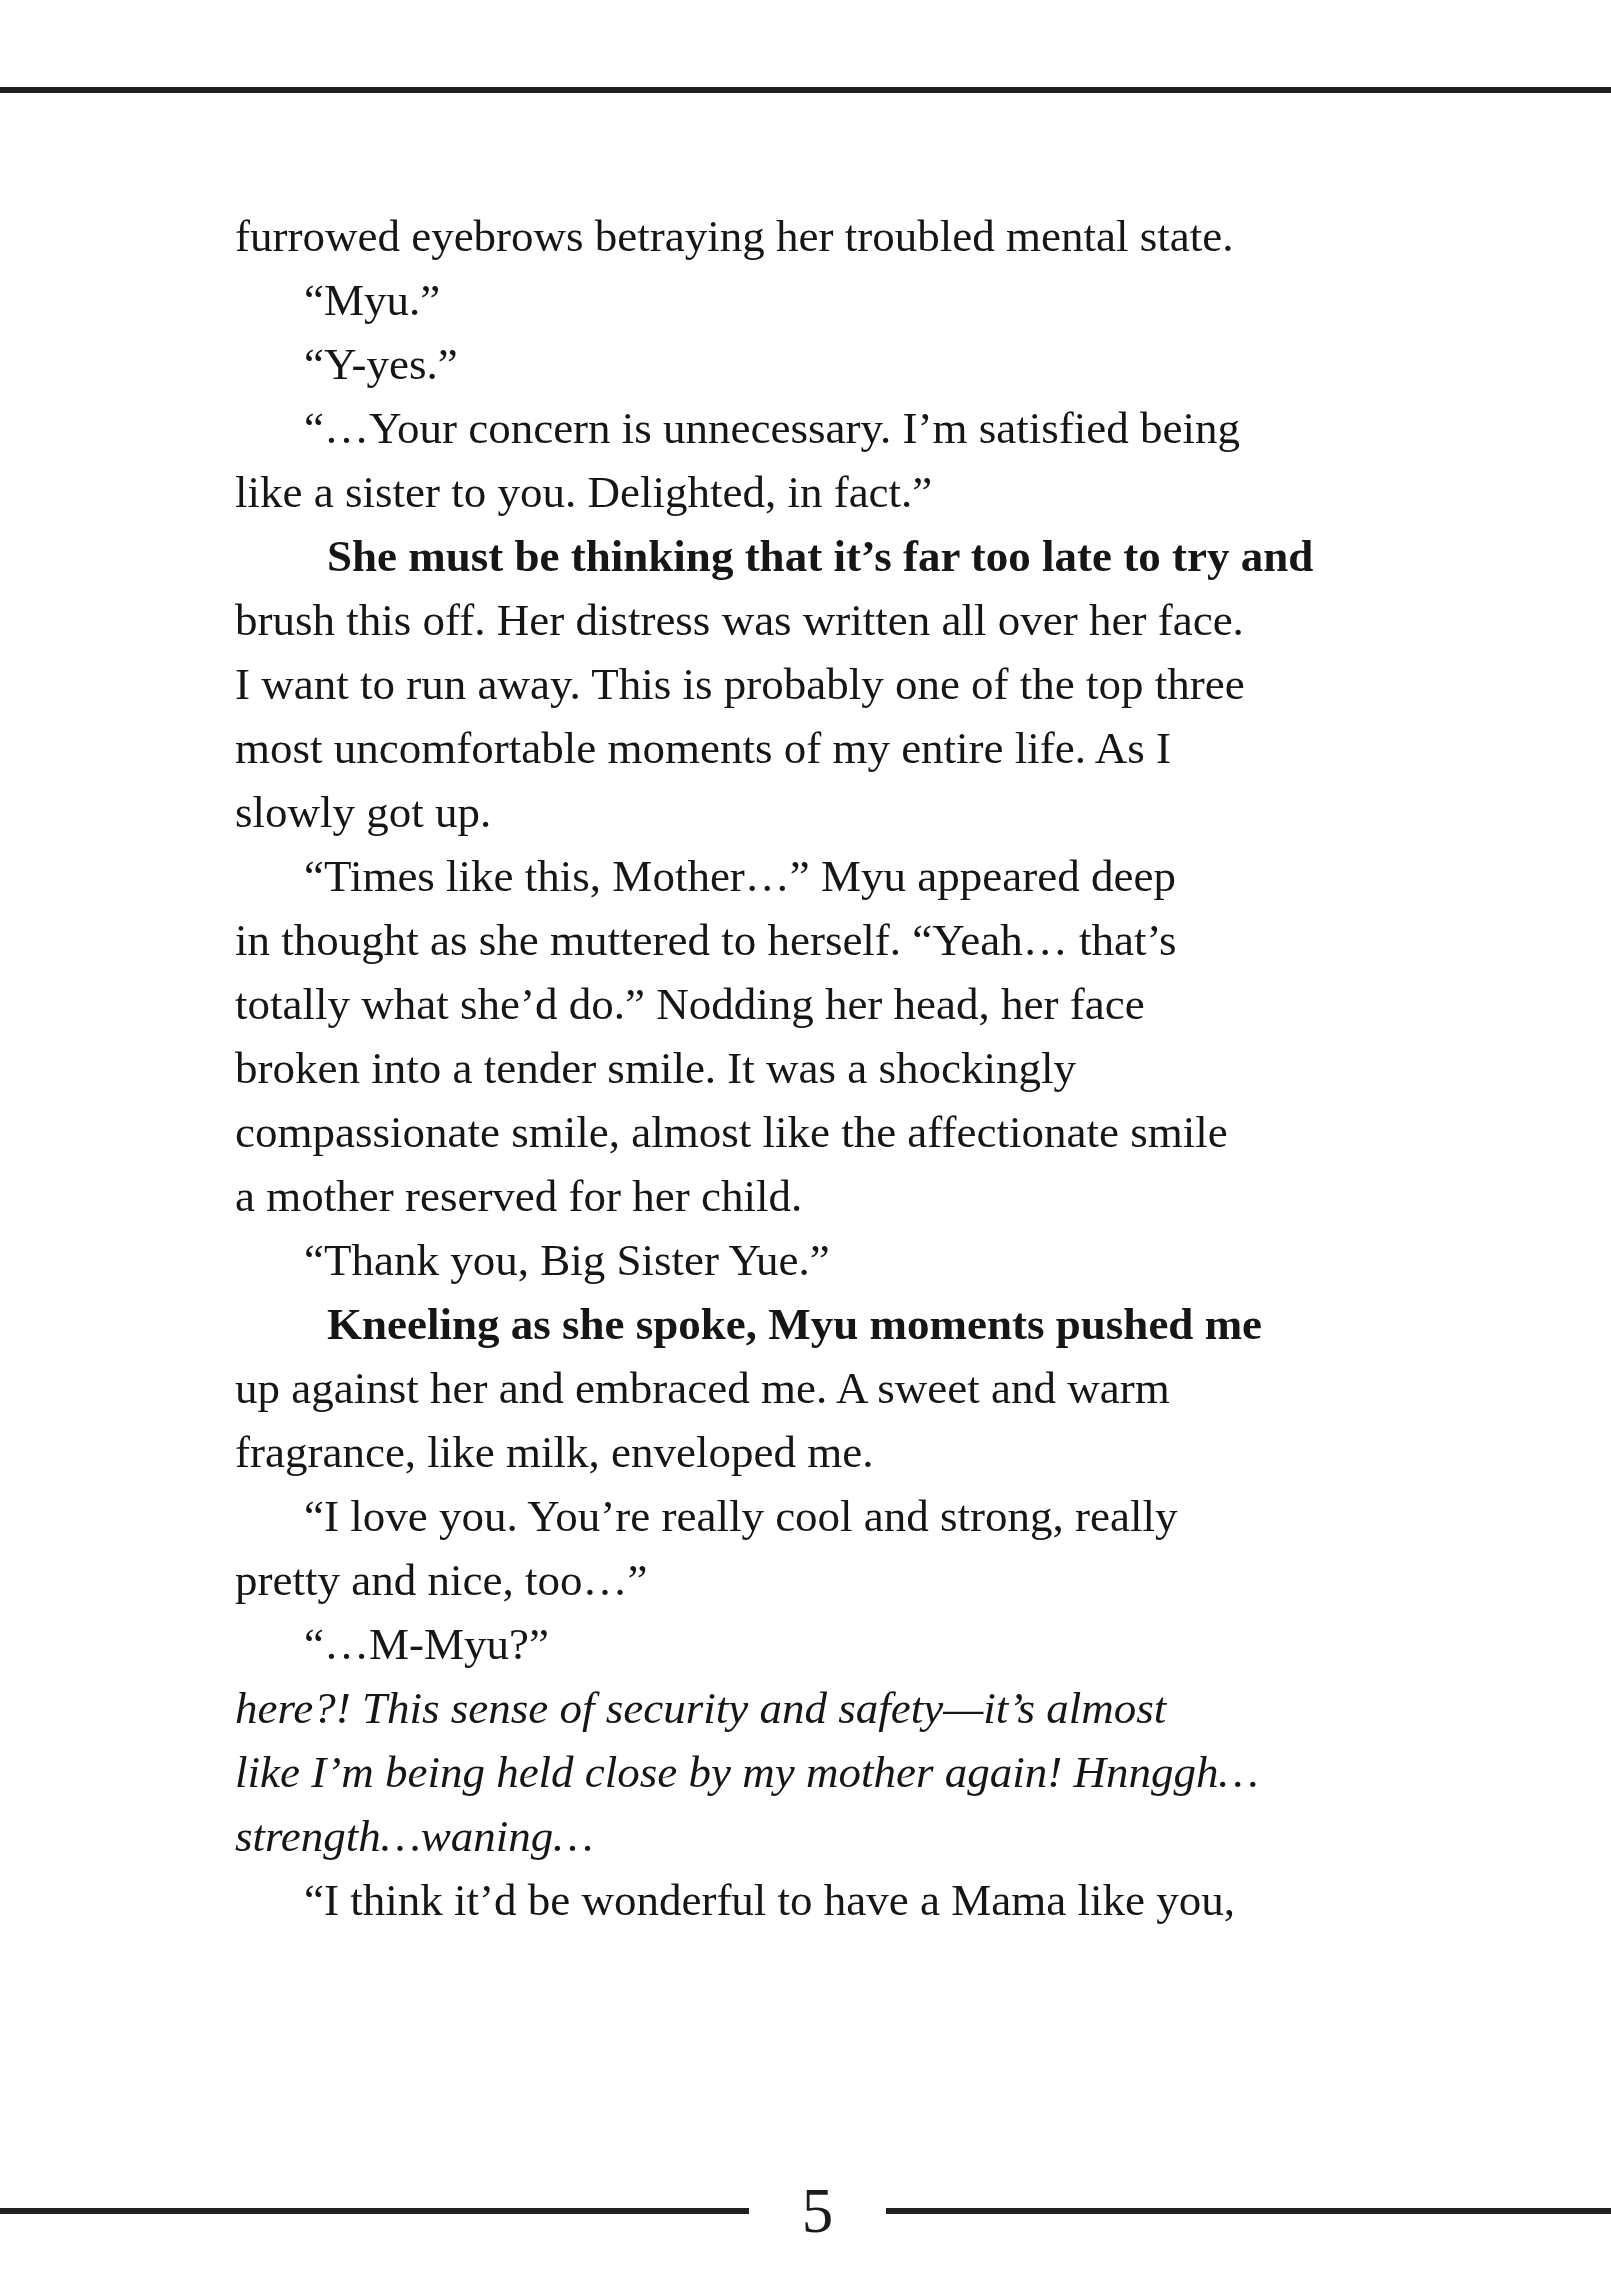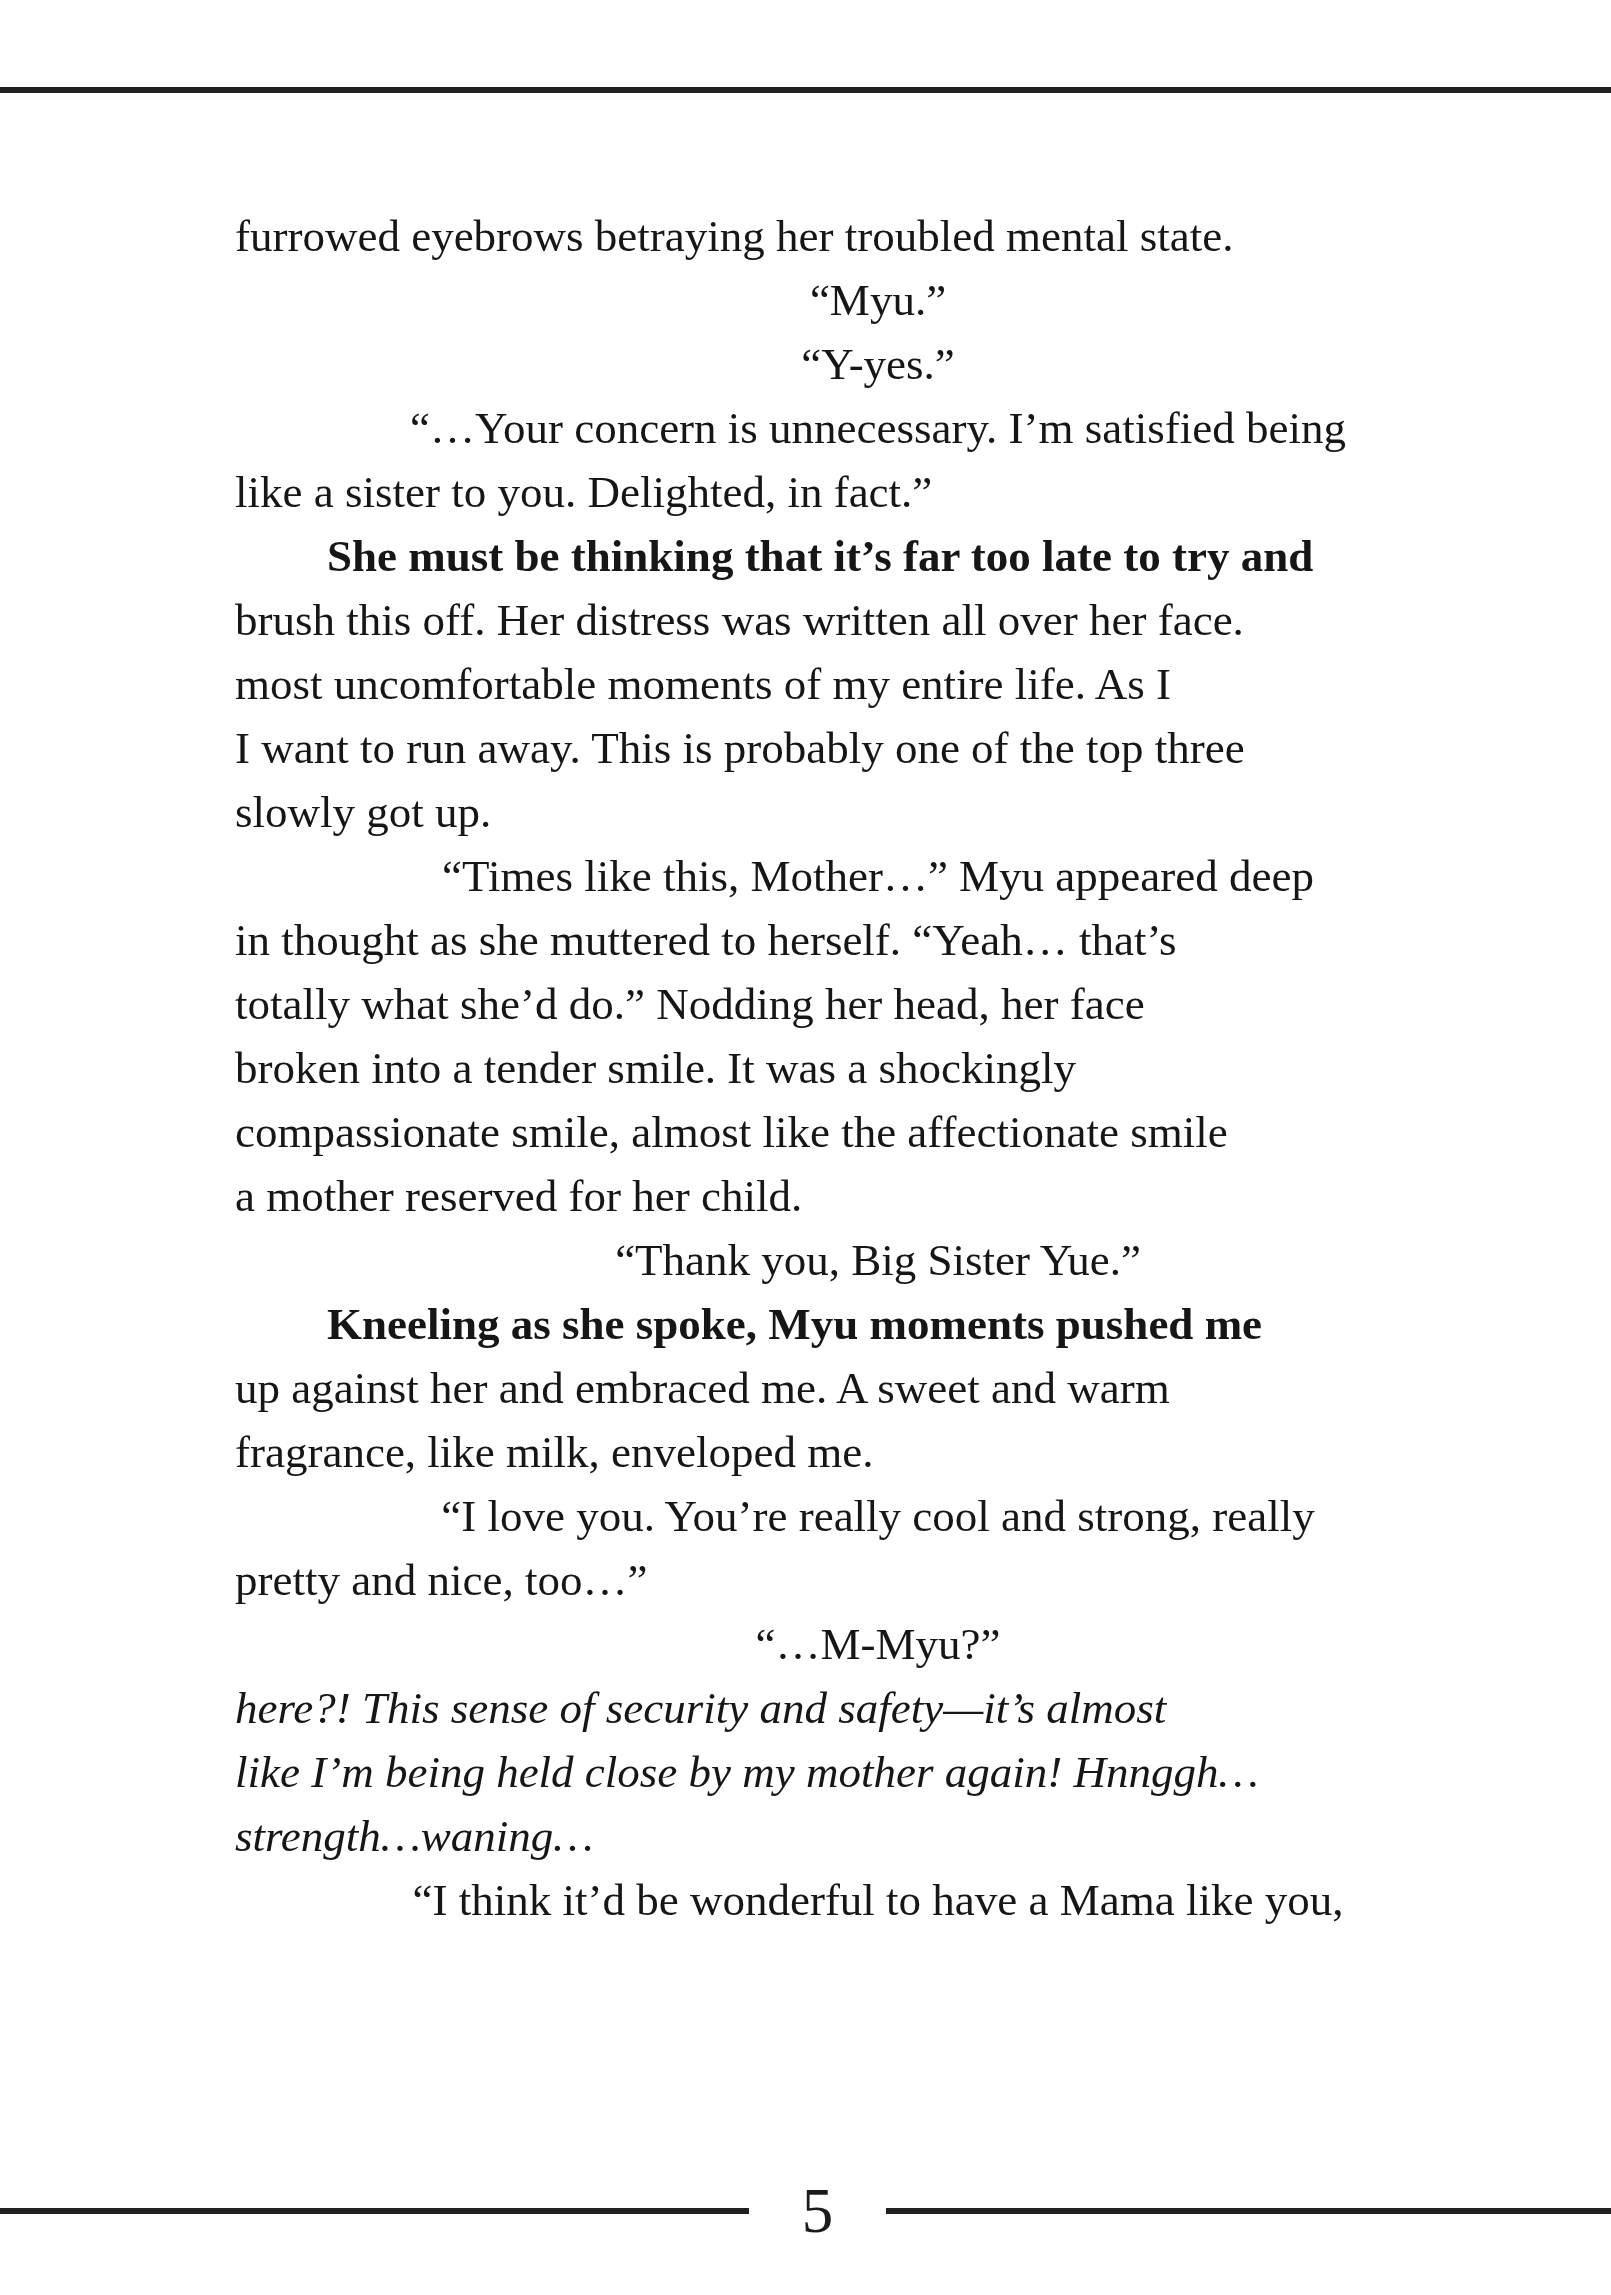--- a/index.html
+++ b/index.html
@@ -29,21 +29,21 @@
     top: 204px;
     width: 1217px;
     margin-left: 12px;
   }
   .line {
     font-size: 45px;
     line-height: 64px;
     white-space: pre;
     letter-spacing: 0px;
   }
-  .indent-1 { padding-left: 69px; text-align: center; }
+  .indent-1 { padding-left: 69px; }
   .indent-2 { padding-left: 92px; font-weight: bold; }
   .italic { font-style: italic; }
   .page-footer {
     position: absolute;
     left: 0;
     top: 2172px;
     width: 1611px;
     height: 79px;
   }
   .footer-rule {
@@ -75,22 +75,22 @@
   <div class="top-rule"></div>
 
   <main class="text-block" id="text-block">
       <div class="line">furrowed eyebrows betraying her troubled mental state.</div>
       <div class="line indent-1">“Myu.”</div>
       <div class="line indent-1">“Y-yes.”</div>
       <div class="line indent-1">“…Your concern is unnecessary. I’m satisfied being</div>
       <div class="line">like a sister to you. Delighted, in fact.”</div>
       <div class="line indent-2">She must be thinking that it’s far too late to try and</div>
       <div class="line">brush this off. Her distress was written all over her face.</div>
+      <div class="line">I want to run away. This is probably one of the top three</div>
       <div class="line">most uncomfortable moments of my entire life. As I</div>
-      <div class="line">I want to run away. This is probably one of the top three</div>
       <div class="line">slowly got up.</div>
       <div class="line indent-1">“Times like this, Mother…” Myu appeared deep</div>
       <div class="line">in thought as she muttered to herself. “Yeah… that’s</div>
       <div class="line">totally what she’d do.” Nodding her head, her face</div>
       <div class="line">broken into a tender smile. It was a shockingly</div>
       <div class="line">compassionate smile, almost like the affectionate smile</div>
       <div class="line">a mother reserved for her child.</div>
       <div class="line indent-1">“Thank you, Big Sister Yue.”</div>
       <div class="line indent-2">Kneeling as she spoke, Myu moments pushed me</div>
       <div class="line">up against her and embraced me. A sweet and warm</div>

